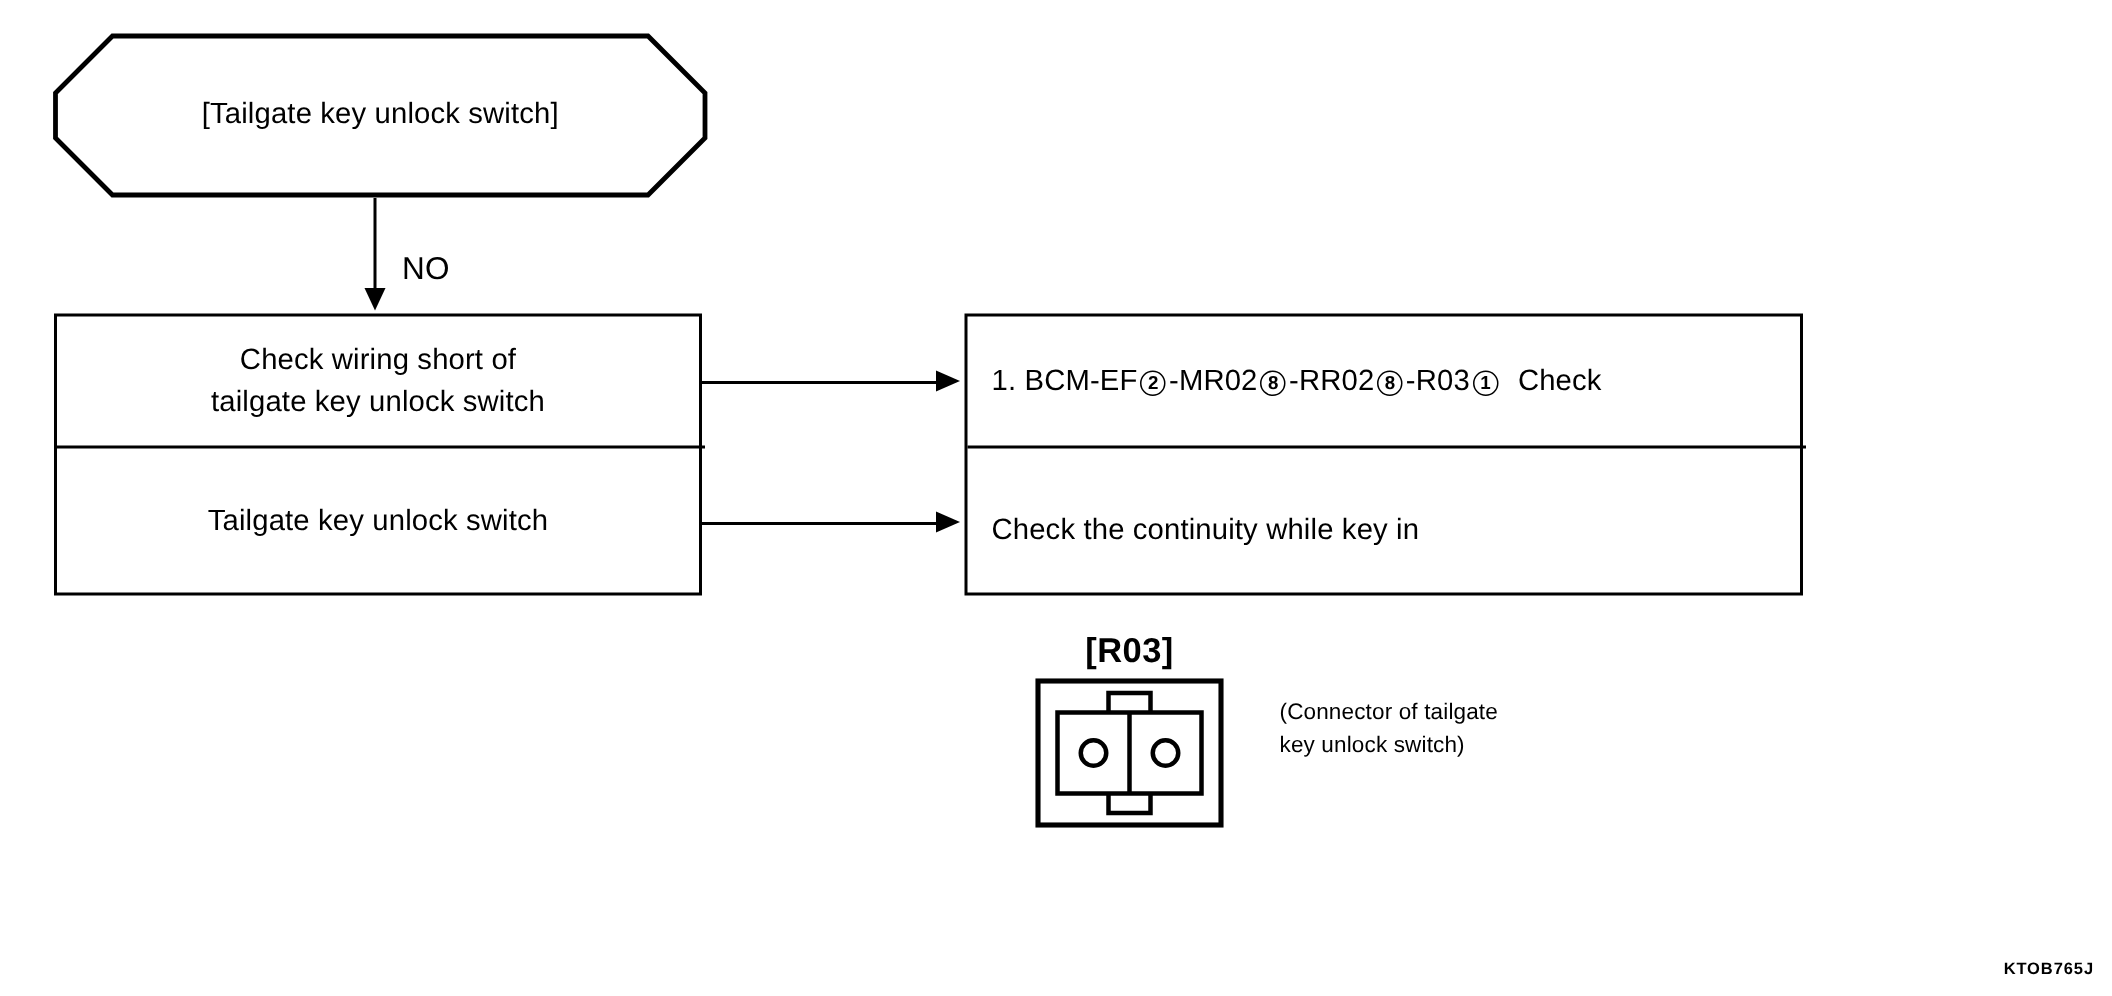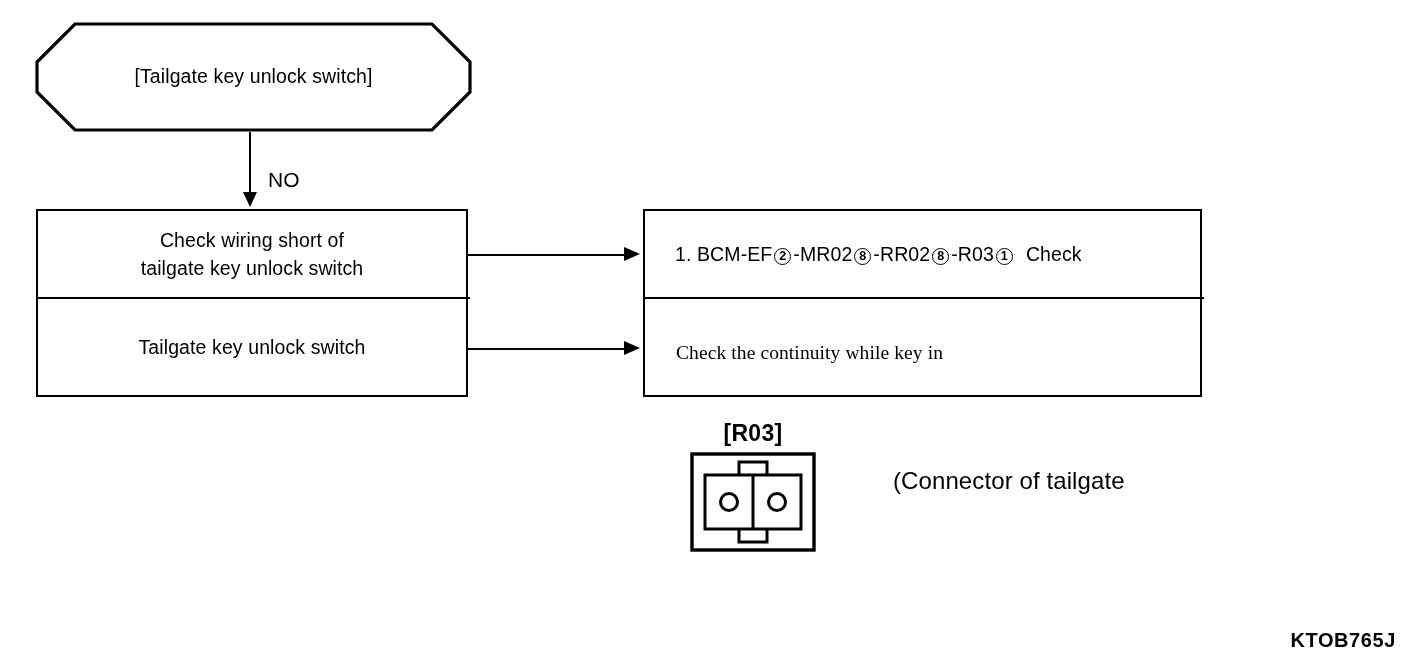--- a/index.html
+++ b/index.html
@@ -139,33 +139,33 @@
     left: 690px;
     top: 420px;
     width: 126px;
     text-align: center;
     font-size: 23px;
     font-weight: bold;
     letter-spacing: 0.3px;
   }
   .conn-caption {
     position: absolute;
-    left: 893px;
+    left: 853px;
     top: 464px;
-    font-size: 24px;
+    font-size: 15px;
     line-height: 1.45;
     letter-spacing: 0.1px;
   }
 
   
   .footer-code {
     position: absolute;
     right: 12px;
     bottom: 12px;
-    font-size: 20px;
+    font-size: 11px;
     font-weight: bold;
     letter-spacing: 0.6px;
     font-family: "Liberation Sans", sans-serif;
   }
 
   .nowrap { white-space: nowrap; }
 </style>
 </head>
 <body>
 
@@ -203,30 +203,30 @@
 
   <div class="arrow-line-h" style="left:468px; top:254px; width:158px;"></div>
   <div class="arrow-head-right" style="left:624px; top:247.2px;"></div>
 
   <div class="arrow-line-h" style="left:468px; top:348px; width:158px;"></div>
   <div class="arrow-head-right" style="left:624px; top:341.2px;"></div>
 
   <div class="box" style="left:643px; top:209px; width:559px; height:188px;">
     <div class="divider" style="left:0; top:86px; width:559px;"></div>
 
-    <div class="box-cell cell-left" style="left:0; top:0; width:555px; height:86px; padding-left:30px;">
+    <div class="box-cell cell-left" style="left:0; top:0; width:555px; height:86px; padding-left:16px;">
       <div class="cell-text">
         <div class="nowrap">
           <span>1.</span>
           <span><span>BCM-EF</span><span class="circ">2</span><span>-MR02</span><span class="circ">8</span><span>-RR02</span><span class="circ">8</span><span>-R03</span><span class="circ">1</span><span>&nbsp; Check</span></span>
         </div>
       </div>
     </div>
 
-    <div class="box-cell cell-left" style="left:0; top:88px; width:555px; height:108px; padding-left:31px;font-family:Liberation Serif, serif;">
+    <div class="box-cell cell-left" style="left:0; top:88px; width:555px; height:108px; padding-left:16px;">
       <div class="cell-text nowrap">Check the continuity while key in</div>
     </div>
   </div>
 
   <div class="conn-label">[R03]</div>
 
   <div class="conn-wrap">
     <svg width="126" height="100" viewBox="0 0 126 100">
 
       <rect x="2" y="2" width="122" height="96" fill="#ffffff" stroke="#000000" stroke-width="3.4"></rect>
@@ -239,17 +239,18 @@
       <line x1="63" y1="23" x2="63" y2="77" stroke="#000000" stroke-width="3"></line>
 
       <circle cx="39" cy="50" r="8.5" fill="#ffffff" stroke="#000000" stroke-width="3"></circle>
 
       <circle cx="87" cy="50" r="8.5" fill="#ffffff" stroke="#000000" stroke-width="3"></circle>
     </svg>
   </div>
 
   <div class="conn-caption">
     <div class="nowrap">(Connector of tailgate</div>
+    <div class="nowrap">key unlock switch)</div>
   </div>
 
   <div class="footer-code">KTOB765J</div>
 
 </div>
 
 </body></html>

